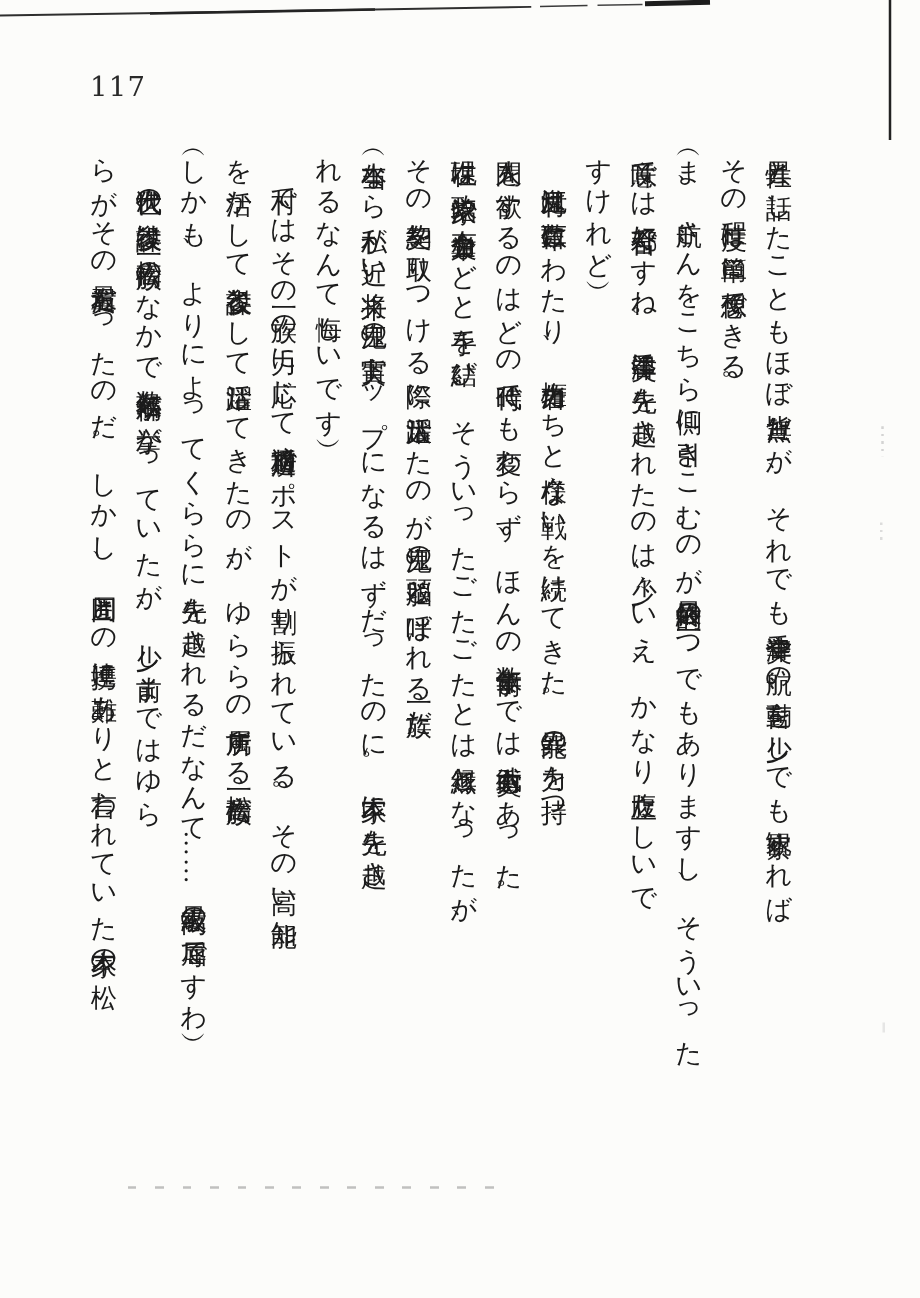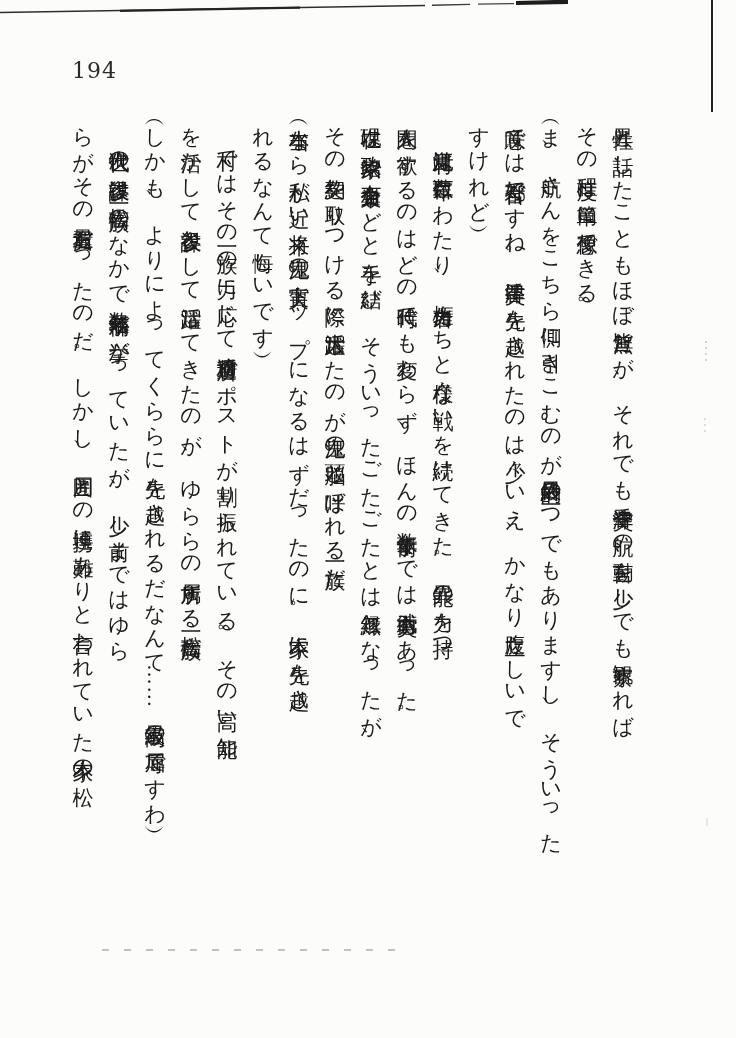--- a/index.html
+++ b/index.html
@@ -65,21 +65,21 @@
   <svg class="top-border" viewBox="0 0 736 22" xmlns="http://www.w3.org/2000/svg">
     <line x1="0" y1="12.5" x2="425" y2="5.5" stroke="#2e2e2e" stroke-width="1.6"></line>
     <line x1="120" y1="10.8" x2="300" y2="7.6" stroke="#242424" stroke-width="2.2"></line>
     <line x1="432" y1="5.2" x2="470" y2="4.4" stroke="#3a3a3a" stroke-width="1.4"></line>
     <line x1="478" y1="4.2" x2="514" y2="3.6" stroke="#444444" stroke-width="1.2"></line>
     <line x1="516" y1="3.0" x2="568" y2="1.8" stroke="#1d1d1d" stroke-width="4.2"></line>
   </svg>
 
   <div class="right-border"></div>
 
-  <div class="page-number">194</div>
+  <div class="page-number">117</div>
 
   <div class="vtext">
     <p>異性と話したこともほぼ皆無だが、それでも香津美や航の言動を少しでも観察すれば</p>
     <p>その程度は簡単に想像できる。</p>
     <p>（ま、航さんをこちら側に引きこむのが最終目的の一つでもありますし、そういった</p>
     <p>意味では好都合ですね。香津美に先を越されたのは少々、いえ、かなり腹立たしいで</p>
     <p>すけれど）</p>
     <p>　鬼江村は数百年にわたり、権力者たちと様々な戦いを続けてきた。異能の力を持つ</p>
     <p>人間を欲するのはどの時代でも変わらず、ほんの数十年前までは武力衝突もあった。</p>
     <p>現在は政治家や有力企業などと手を結び、そういったごたごたとは無縁となったが、</p>

